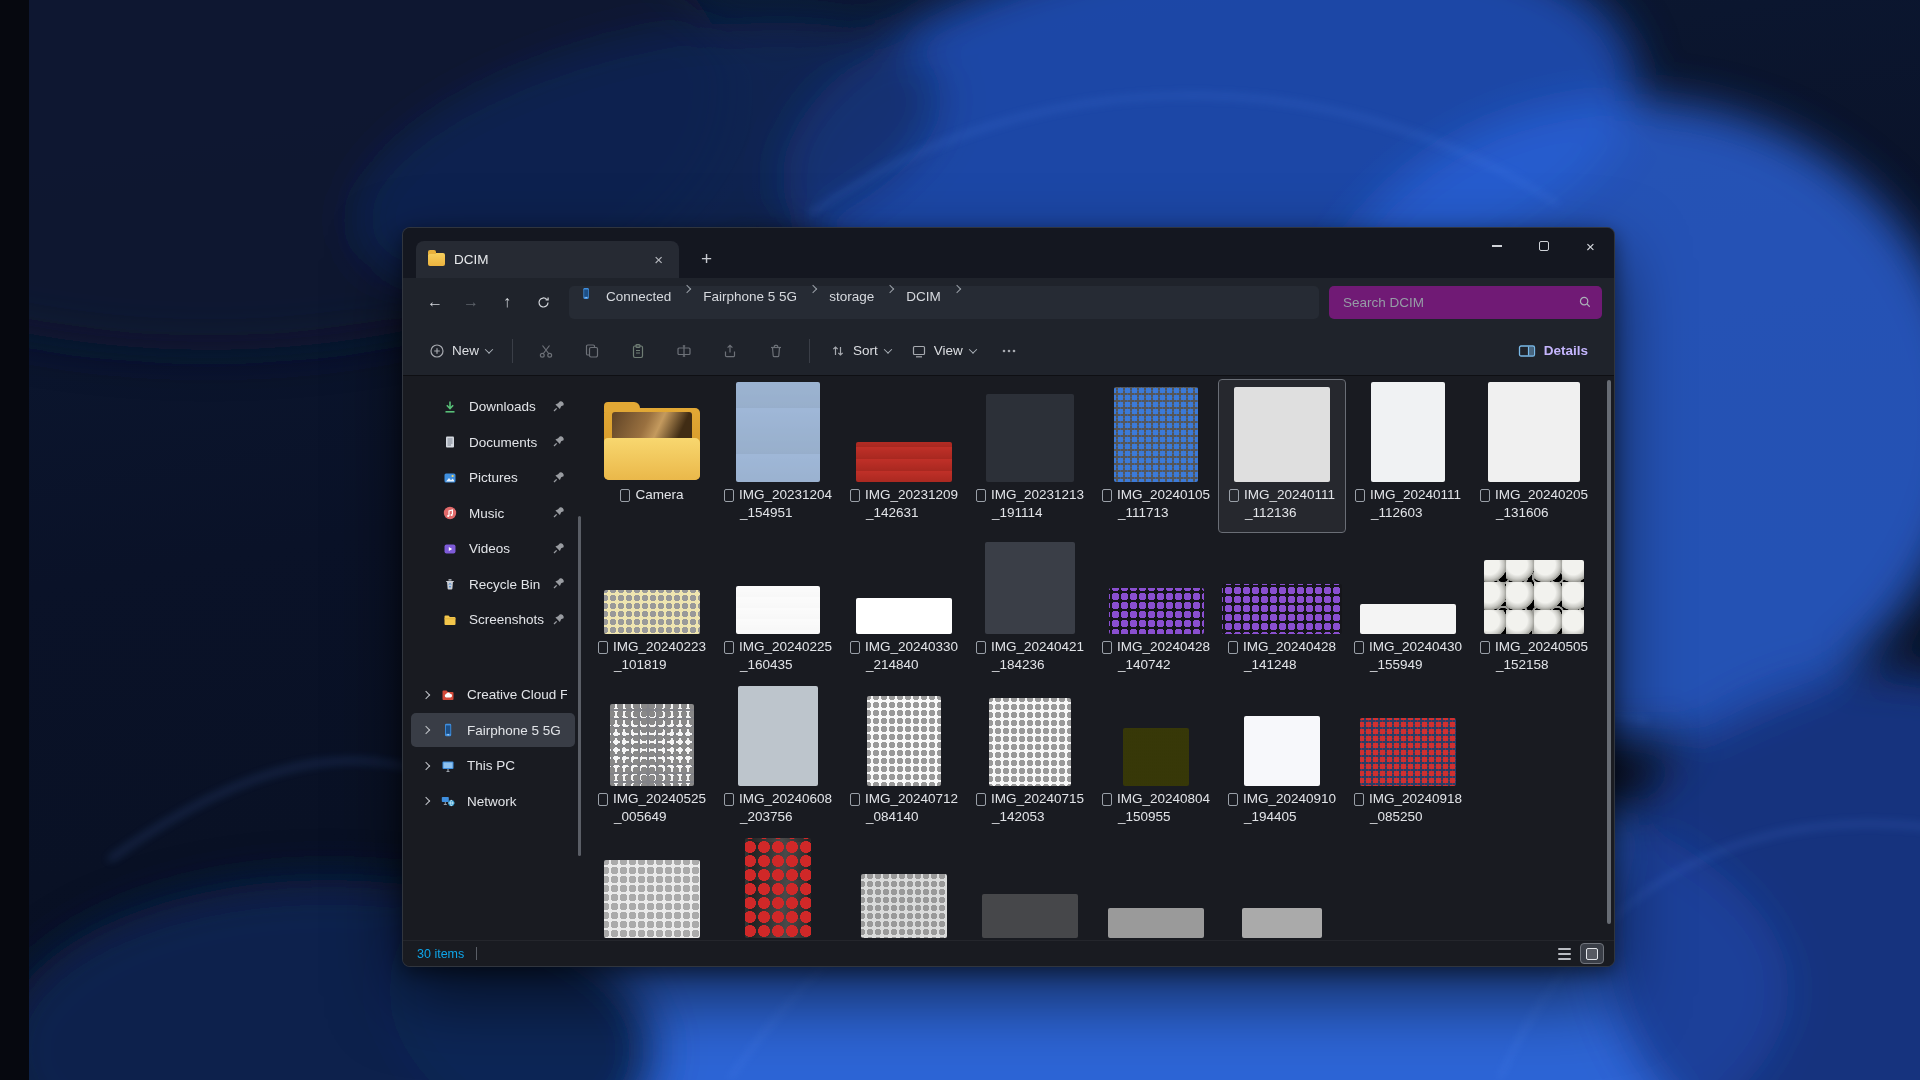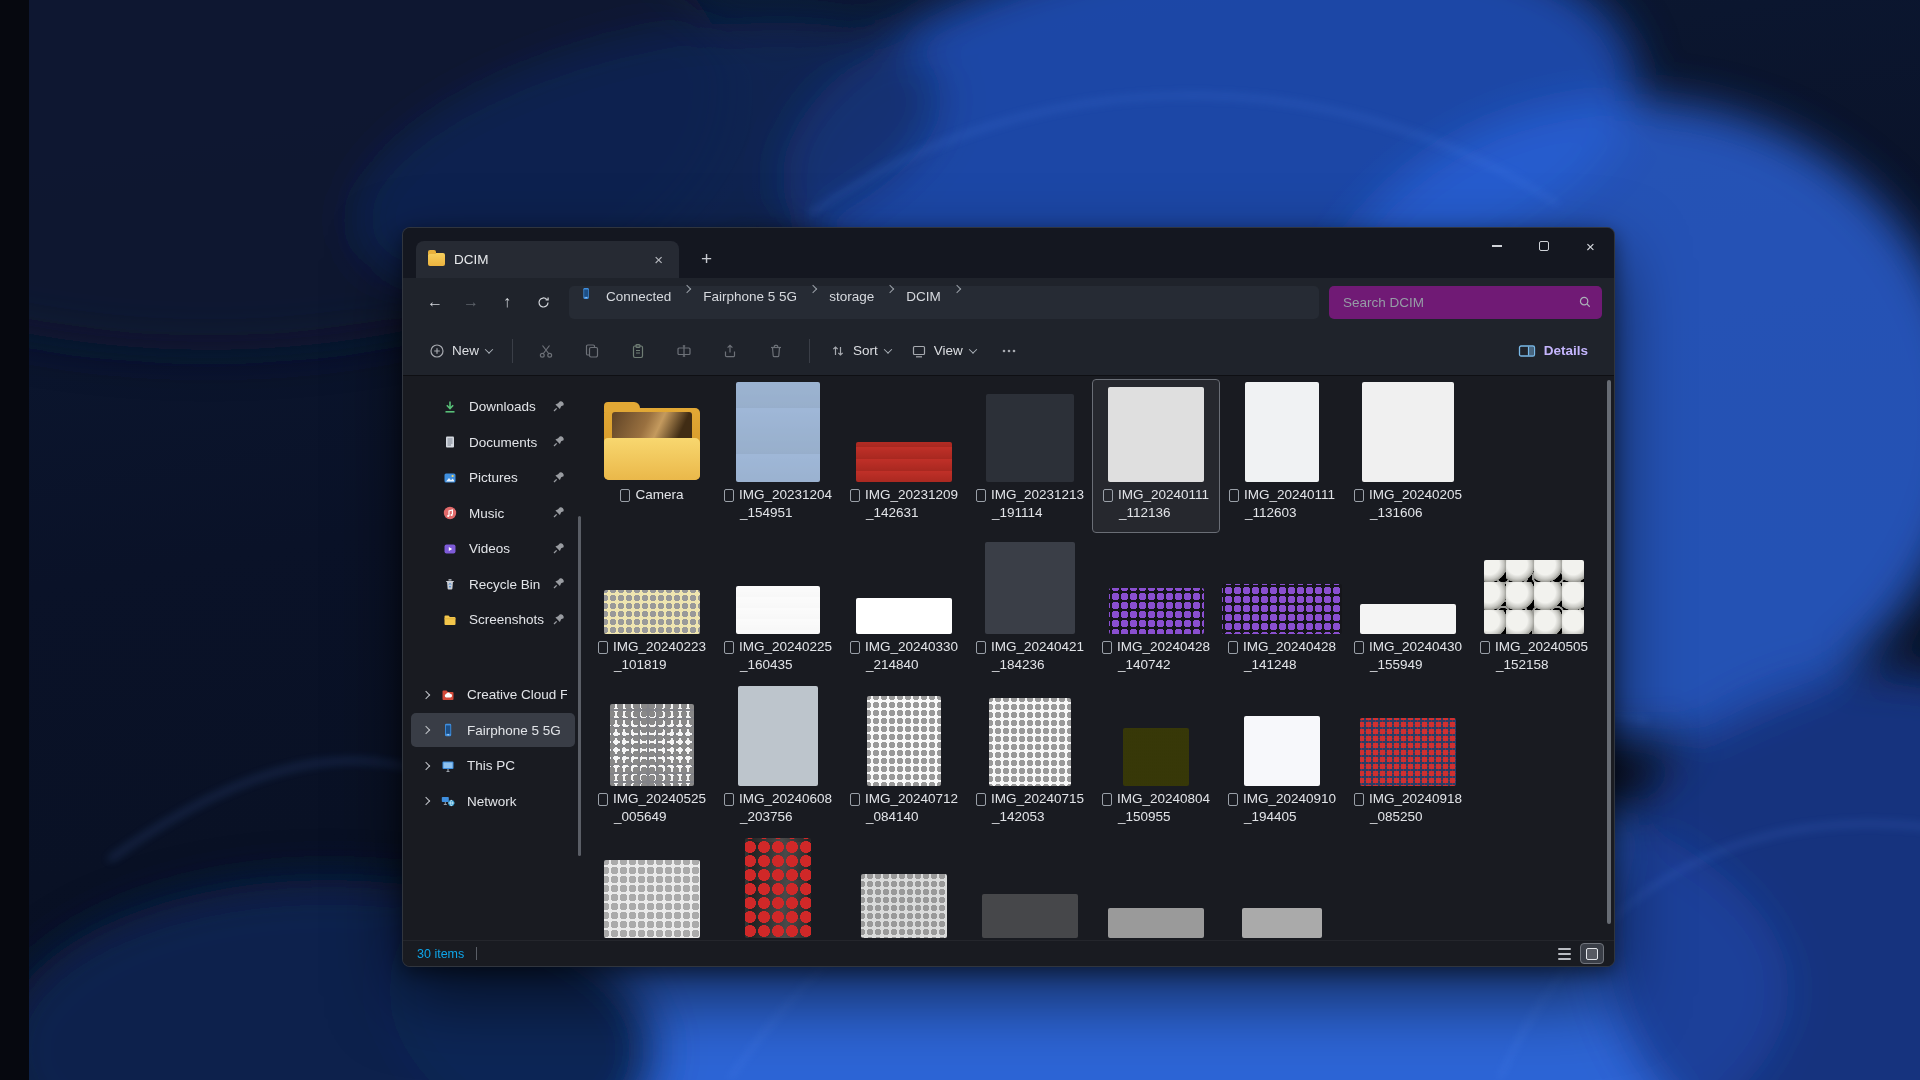--- a/index.html
+++ b/index.html
@@ -755,20 +755,31 @@
      <div class="thumbzone">
                   <div class="th th-table-green"></div>
                 </div>
                 <div class="tile-label">
       <span class="cap-inner"><span class="cap1">
                       <span class="mini-icon"></span>
                       <span>IMG_20231213</span>
                     </span><span class="cap2">_191114</span></span>
     </div>
               </div>
+              <div class="tile">
+     <div class="thumbzone">
+                  <div class="th th-dark-min"></div>
+                </div>
+                <div class="tile-label">
+      <span class="cap-inner"><span class="cap1">
+                      <span class="mini-icon"></span>
+                      <span>IMG_20240105</span>
+                    </span><span class="cap2">_111713</span></span>
+    </div>
+              </div>
               <div class="tile selected">
      <div class="thumbzone">
                   <div class="th th-chat-dark"></div>
                 </div>
                 <div class="tile-label">
       <span class="cap-inner"><span class="cap1">
                       <span class="mini-icon"></span>
                       <span>IMG_20240111</span>
                     </span><span class="cap2">_112136</span></span>
     </div>

